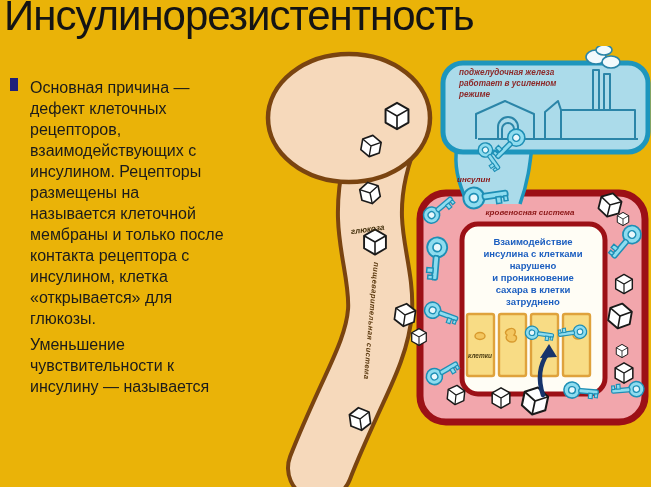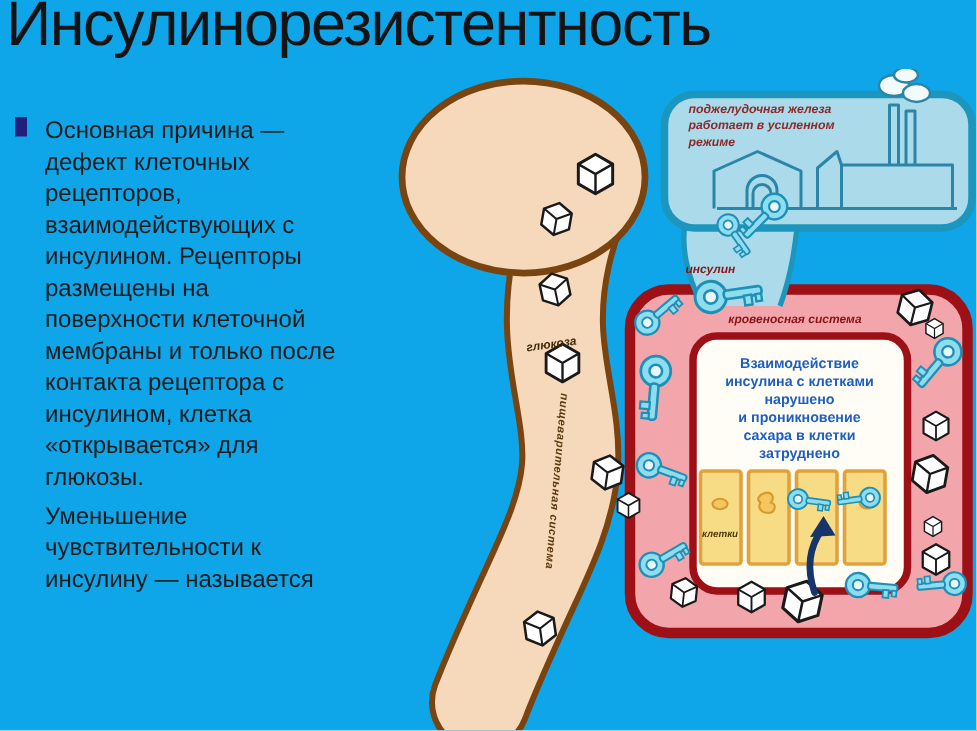--- a/index.html
+++ b/index.html
@@ -1,16 +1,16 @@
 <!DOCTYPE html>
 <html><head>
 <meta charset="utf-8">
 <style>
   html,body{margin:0;padding:0;background:#ffffff;}
-  .slide{position:relative;width:651px;height:487px;background:#0ea5e9;overflow:hidden;
+  .slide{position:relative;width:651px;height:487px;background:#eab308;overflow:hidden;
          font-family:"Liberation Sans",sans-serif;}
   .title{position:absolute;left:4px;top:-8px;font-size:42px;letter-spacing:-1px;
          color:#141414;font-weight:400;white-space:nowrap;}
   .bullets{position:absolute;left:8px;top:72px;width:218px;}
   .bullet{position:relative;padding-left:22px;margin-bottom:5px;font-size:16px;
           line-height:21px;color:#1b1b1b;}
   .bullet .marker{position:absolute;left:2px;top:6px;width:8px;height:8px;background:#20207a;}
   .bullet em{font-weight:bold;font-style:italic;}
   .diagram{position:absolute;left:258px;top:46px;width:393px;height:441px;}
   text{font-family:"Liberation Sans",sans-serif;}
@@ -26,21 +26,21 @@
 
 <div class="slide">
 
   <div class="title">Инсулинорезистентность</div>
 
   <div class="bullets">
     <div class="bullet">
       <span class="marker"></span><em></em>
     </div>
     <div class="bullet">
-      <span class="marker"></span><span>Основная причина — дефект клеточных рецепторов, взаимодействующих с инсулином. Рецепторы размещены на поверхности клеточной мембраны и только после контакта рецептора с инсулином, клетка «открывается» для глюкозы.</span><em></em>
+      <span class="marker"></span><span>Основная причина — дефект клеточных рецепторов, взаимодействующих с инсулином. Рецепторы размещены на называется клеточной мембраны и только после контакта рецептора с инсулином, клетка «открывается» для глюкозы.</span><em></em>
     </div>
     <div class="bullet">
       <span>Уменьшение чувствительности к инсулину — называется </span>
     </div>
   </div>
 
   <svg class="diagram" viewBox="0 0 393 441" width="393" height="441">
     <defs>
       <g id="cube">
         <path d="M0,-12 L10.4,-6 L10.4,6 L0,12 L-10.4,6 L-10.4,-6 Z" fill="#ffffff" stroke="#1a1a1a" stroke-width="1.8" stroke-linejoin="round"></path>

